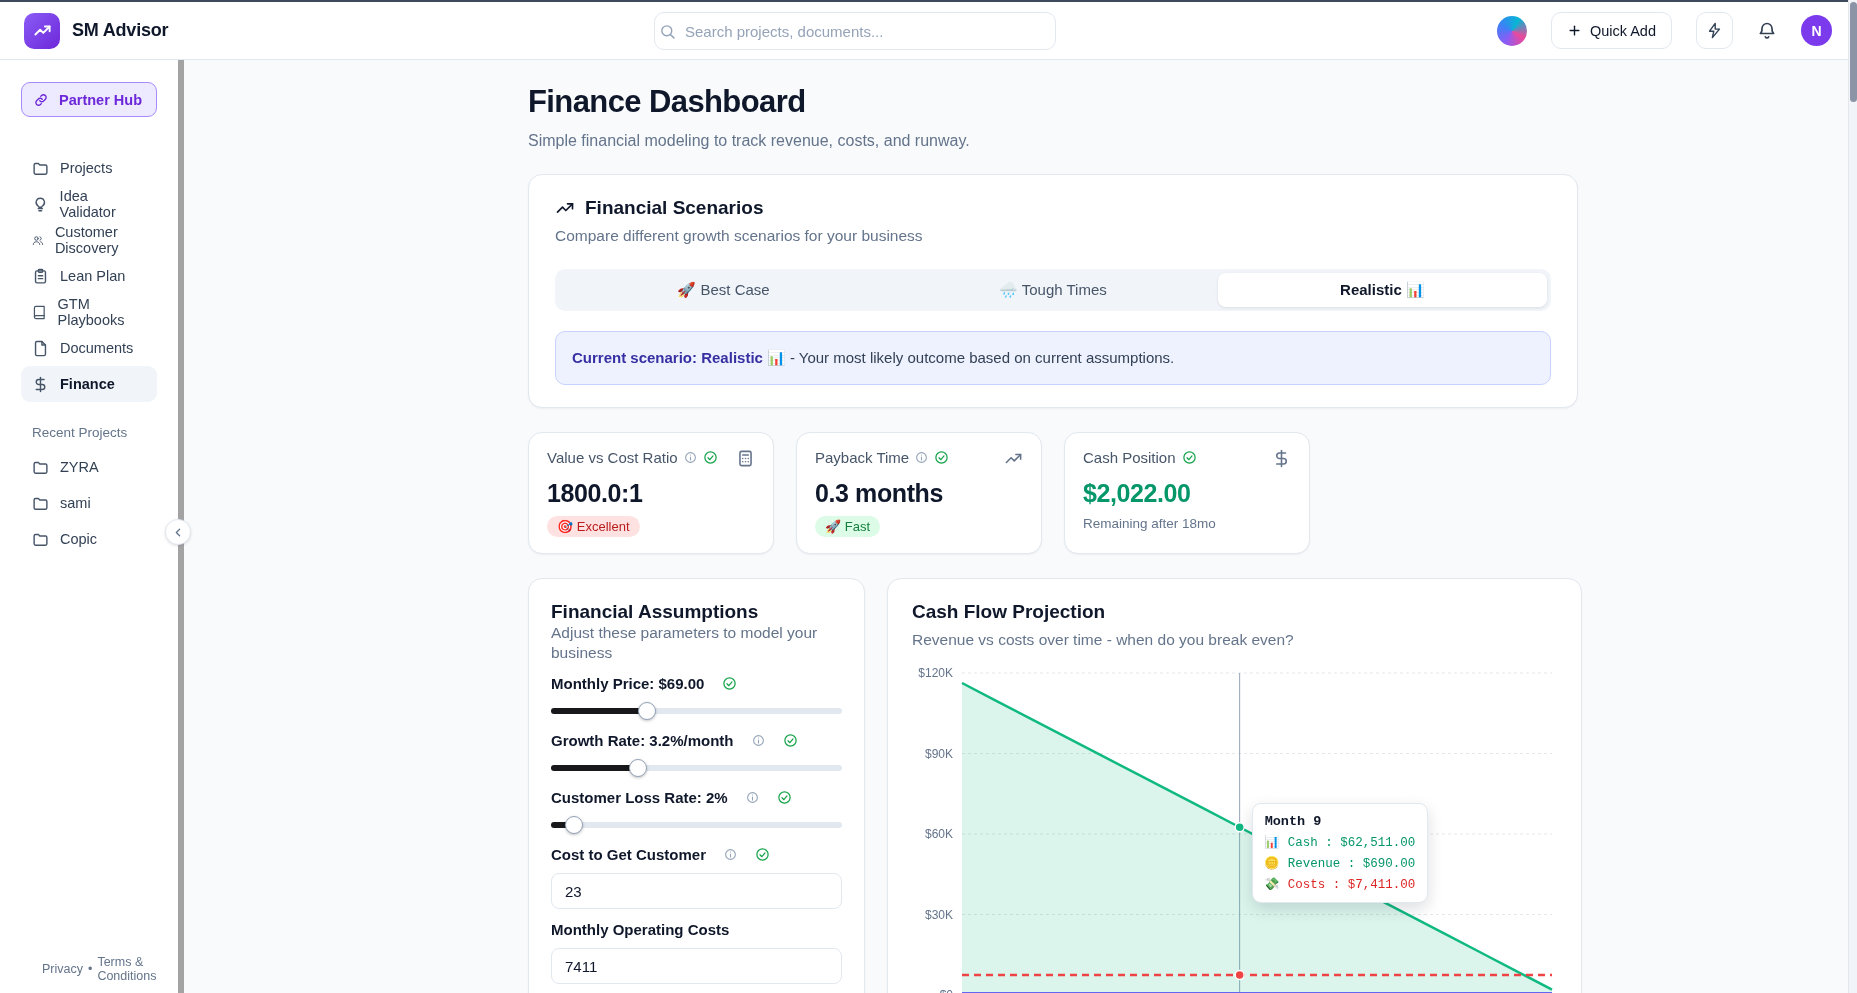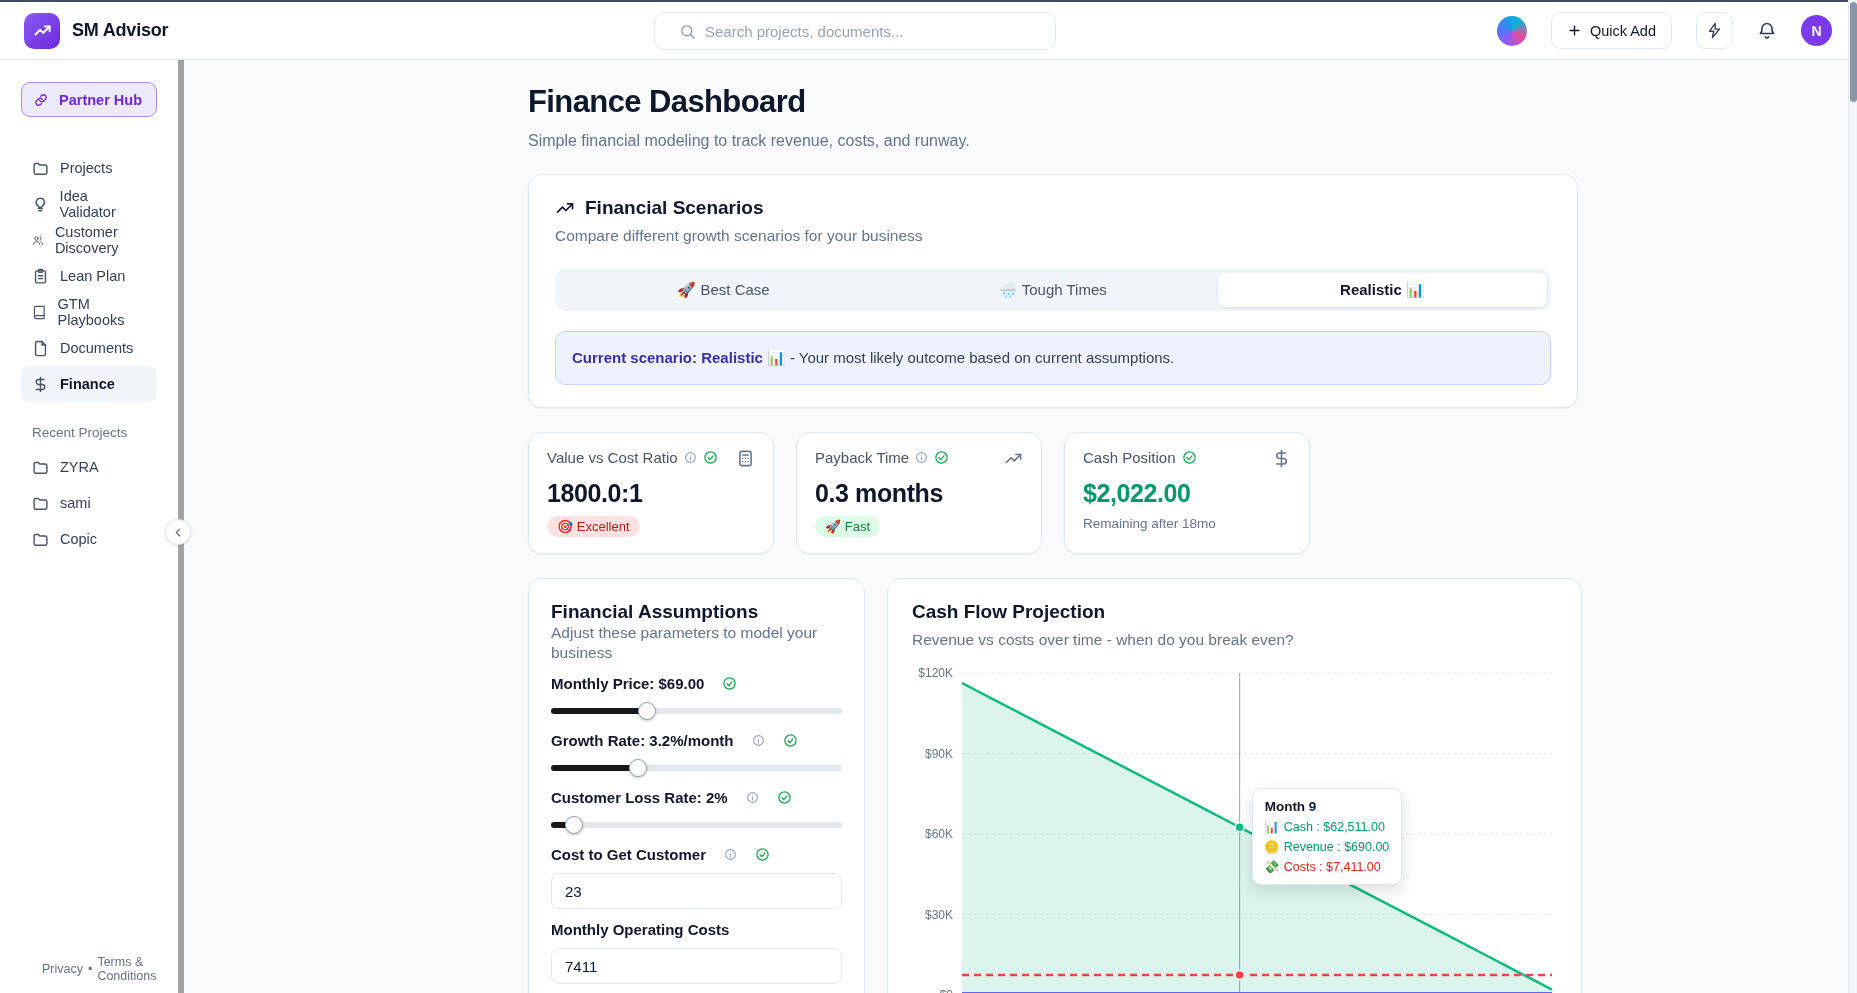--- a/index.html
+++ b/index.html
@@ -8,21 +8,21 @@
   svg{display:block}
   a{text-decoration:none;color:inherit}
   .edge{position:absolute;top:0;left:0;right:0;height:2px;background:#3f4a5c;z-index:60}
 
   
   .topbar{position:absolute;top:2px;left:0;right:9px;height:58px;background:#fff;border-bottom:1px solid #e2e8f0;z-index:10}
   .brand{position:absolute;left:24px;top:50%;transform:translateY(-50%);display:flex;align-items:center;gap:12px}
   .brand-logo{width:36px;height:36px;border-radius:10px;background:linear-gradient(135deg,#8b5cf6,#6d28d9);display:flex;align-items:center;justify-content:center;color:#fff}
   .brand-logo svg{width:19px;height:19px}
   .brand-name{font-size:18px;font-weight:800;letter-spacing:-.2px}
-  .search{position:absolute;left:654px;top:10px;width:402px;height:38px;border:1px solid #e2e8f0;border-radius:10px;background:#fff;display:flex;align-items:center;padding:0 24px;gap:9px;color:#94a3b8}
+  .search{position:absolute;left:654px;top:10px;width:402px;height:38px;border:1px solid #e2e8f0;border-radius:10px;background:#fff;display:flex;align-items:center;padding:0 4px;gap:9px;color:#94a3b8}
   .search svg{width:17px;height:17px}
   .search input{border:none;outline:none;flex:1;font:inherit;font-size:15px;color:#0f172a;background:transparent}
   .search input::placeholder{color:#94a3b8}
   .tb-right{position:absolute;right:16px;top:0;height:100%;display:flex;align-items:center;gap:24px}
   .orb{width:30px;height:30px;border-radius:50%;background:conic-gradient(from 210deg,#8b5cf6,#3b82f6,#06b6d4,#ec4899,#8b5cf6);cursor:pointer}
   .btn-quick{display:flex;align-items:center;gap:8px;height:37px;padding:0 15px;border:1px solid #e2e8f0;border-radius:10px;background:#fff;font:inherit;font-size:14.5px;font-weight:500;color:#0f172a;cursor:pointer}
   .btn-quick svg{width:15px;height:15px}
   .icon-btn{width:37px;height:37px;border:1px solid #e2e8f0;border-radius:10px;background:#fff;display:flex;align-items:center;justify-content:center;color:#334155;cursor:pointer}
   .icon-btn svg{width:17px;height:17px}
   .plain-btn{border:none;background:none;color:#334155;cursor:pointer;display:flex;align-items:center}
@@ -496,21 +496,21 @@
               <text x="605.2941176470588" y="348" text-anchor="middle" fill="#64748b" font-size="12">M17</text>
               <text x="640" y="348" text-anchor="middle" fill="#64748b" font-size="12">M18</text>
               <line x1="327.6470588235294" y1="10" x2="327.6470588235294" y2="332" stroke="#94a3b8" stroke-width="1"></line>
               <polygon points="50,19.98468333333335 84.70588235294117,38.019366666666656 119.41176470588235,56.05404999999996 154.11764705882354,74.08873333333332 188.8235294117647,92.12341666666669 223.52941176470588,110.15810000000002 258.2352941176471,128.19278333333335 292.94117647058823,146.2274666666667 327.6470588235294,164.26215000000002 362.3529411764706,182.29683333333335 397.05882352941177,200.33151666666666 431.7647058823529,218.3662 466.47058823529414,236.40088333333335 501.1764705882353,254.43556666666666 535.8823529411765,272.47024999999996 570.5882352941177,290.5049333333333 605.2941176470588,308.5396166666667 640,326.5743 640,332 50,332" fill="#10b981" fill-opacity="0.15"></polygon>
               <polyline points="50,19.98468333333335 84.70588235294117,38.019366666666656 119.41176470588235,56.05404999999996 154.11764705882354,74.08873333333332 188.8235294117647,92.12341666666669 223.52941176470588,110.15810000000002 258.2352941176471,128.19278333333335 292.94117647058823,146.2274666666667 327.6470588235294,164.26215000000002 362.3529411764706,182.29683333333335 397.05882352941177,200.33151666666666 431.7647058823529,218.3662 466.47058823529414,236.40088333333335 501.1764705882353,254.43556666666666 535.8823529411765,272.47024999999996 570.5882352941177,290.5049333333333 605.2941176470588,308.5396166666667 640,326.5743" fill="none" stroke="#10b981" stroke-width="2.5"></polyline>
               <polyline points="50,312.11381666666665 84.70588235294117,312.11381666666665 119.41176470588235,312.11381666666665 154.11764705882354,312.11381666666665 188.8235294117647,312.11381666666665 223.52941176470588,312.11381666666665 258.2352941176471,312.11381666666665 292.94117647058823,312.11381666666665 327.6470588235294,312.11381666666665 362.3529411764706,312.11381666666665 397.05882352941177,312.11381666666665 431.7647058823529,312.11381666666665 466.47058823529414,312.11381666666665 501.1764705882353,312.11381666666665 535.8823529411765,312.11381666666665 570.5882352941177,312.11381666666665 605.2941176470588,312.11381666666665 640,312.11381666666665" fill="none" stroke="#ef4444" stroke-width="2.5" stroke-dasharray="7 5"></polyline>
               <polyline points="50,330.1485 84.70588235294117,330.1485 119.41176470588235,330.1485 154.11764705882354,330.1485 188.8235294117647,330.1485 223.52941176470588,330.1485 258.2352941176471,330.1485 292.94117647058823,330.1485 327.6470588235294,330.1485 362.3529411764706,330.1485 397.05882352941177,330.1485 431.7647058823529,330.1485 466.47058823529414,330.1485 501.1764705882353,330.1485 535.8823529411765,330.1485 570.5882352941177,330.1485 605.2941176470588,330.1485 640,330.1485" fill="none" stroke="#6366f1" stroke-width="2.5"></polyline>
               <circle cx="327.6470588235294" cy="164.26215000000002" r="4.5" fill="#10b981" stroke="#fff" stroke-width="1.5"></circle>
               <circle cx="327.6470588235294" cy="312.11381666666665" r="4.5" fill="#ef4444" stroke="#fff" stroke-width="1.5"></circle>
             </svg>
-          <div class="tooltip" style="left: 339.647px; top: 125px;">
+          <div class="tooltip" style="left: 339.647px; top: 140px; font-family: Liberation Mono, monospace;">
             <div class="tt-title">Month 9</div>
             <div>
                 <div class="tt-line" style="color: rgb(5, 150, 105);">📊 Cash : $62,511.00</div>
                 <div class="tt-line" style="color: rgb(5, 150, 105);">🪙 Revenue : $690.00</div>
                 <div class="tt-line" style="color: rgb(220, 38, 38);">💸 Costs : $7,411.00</div>
               </div>
           </div>
         </div>
       </div>
     </section>

